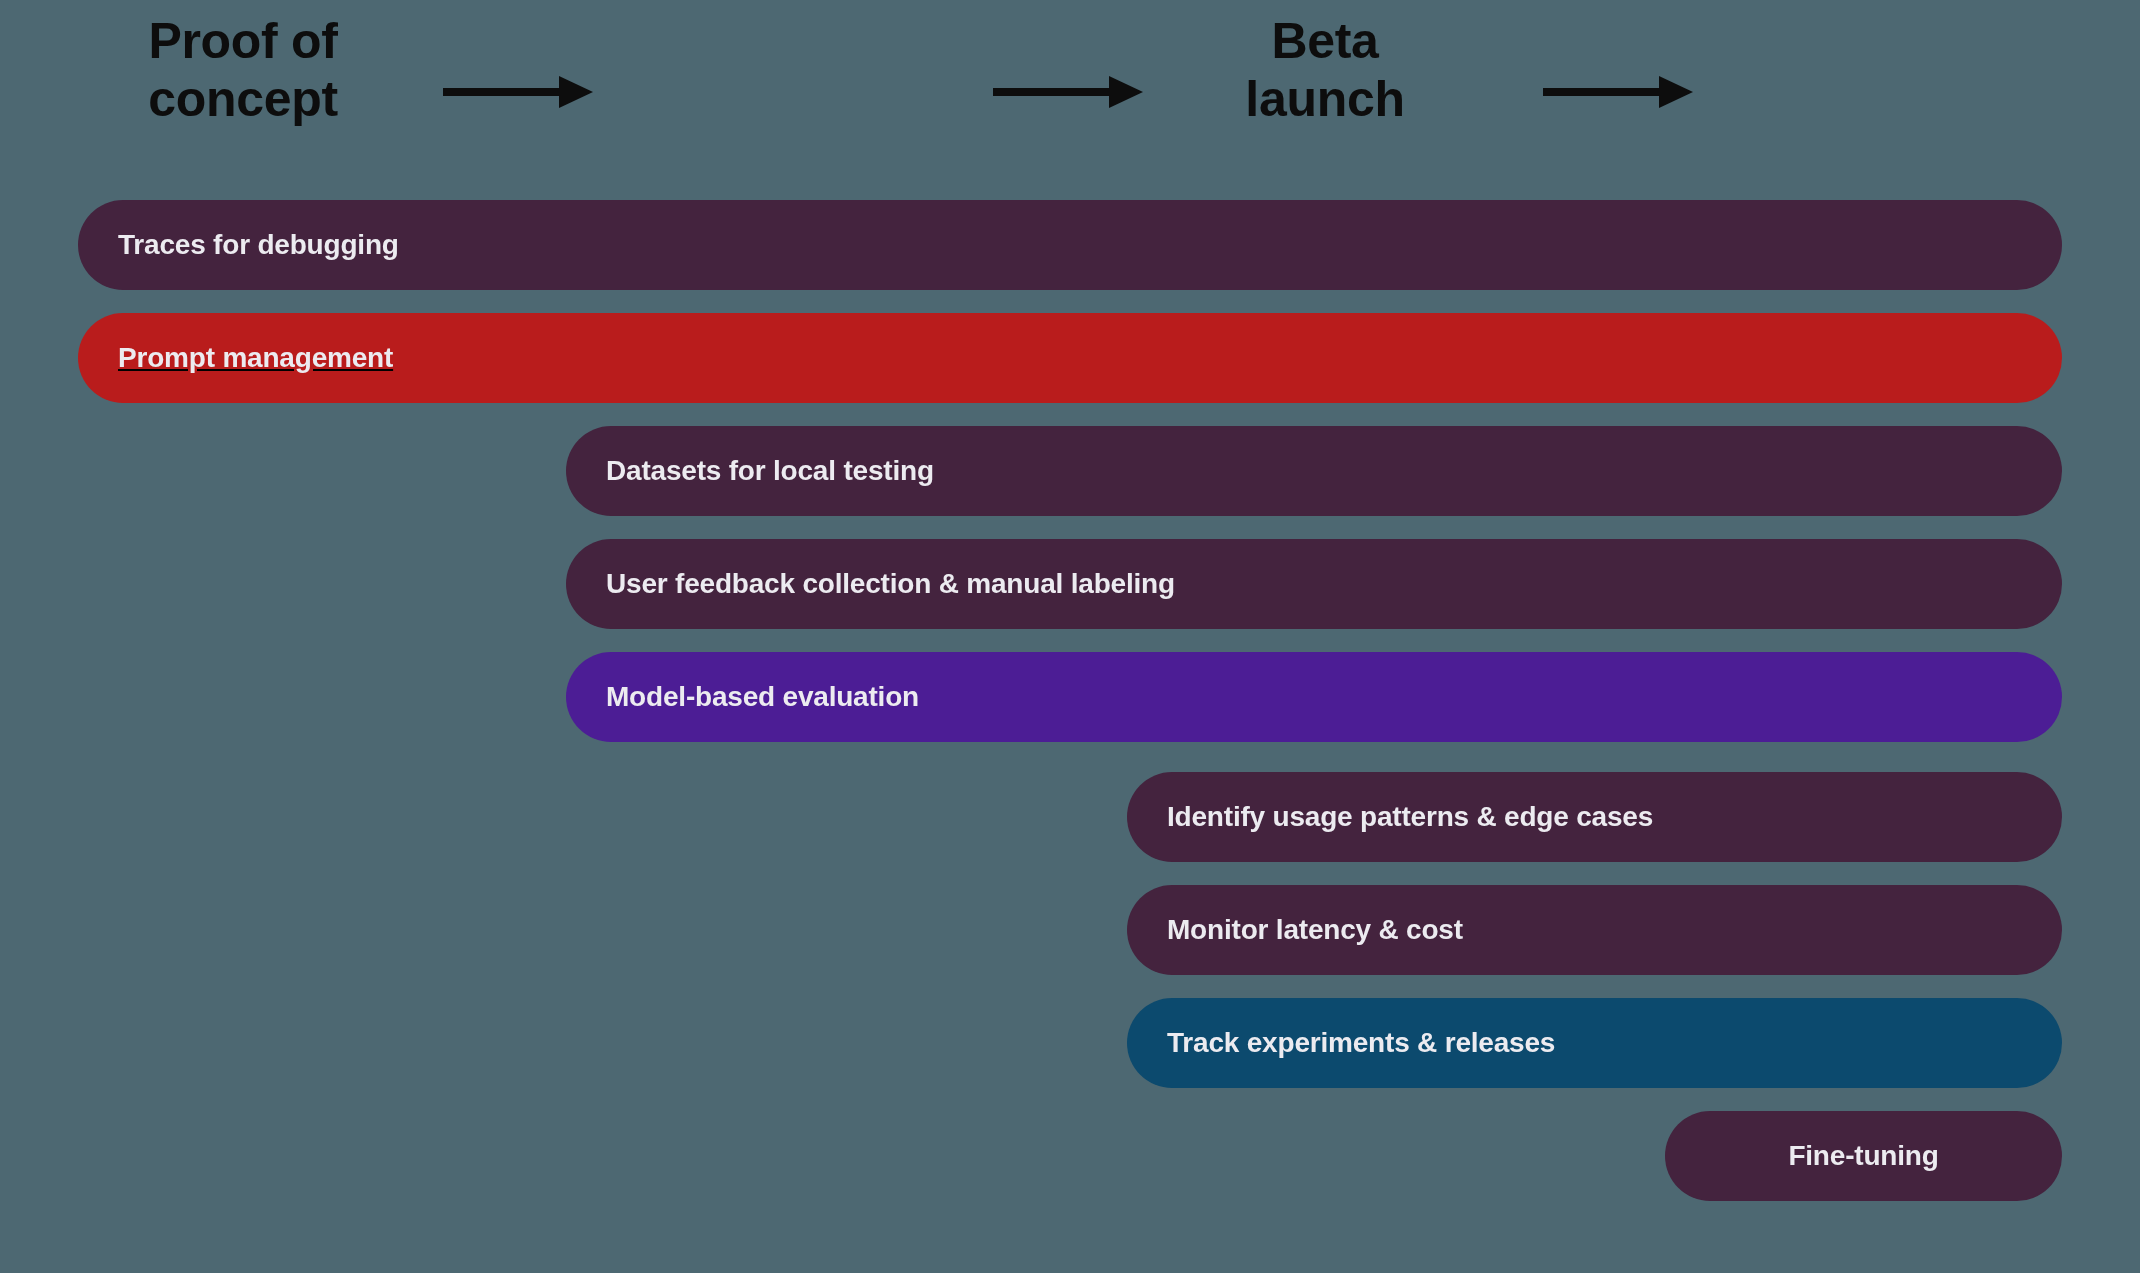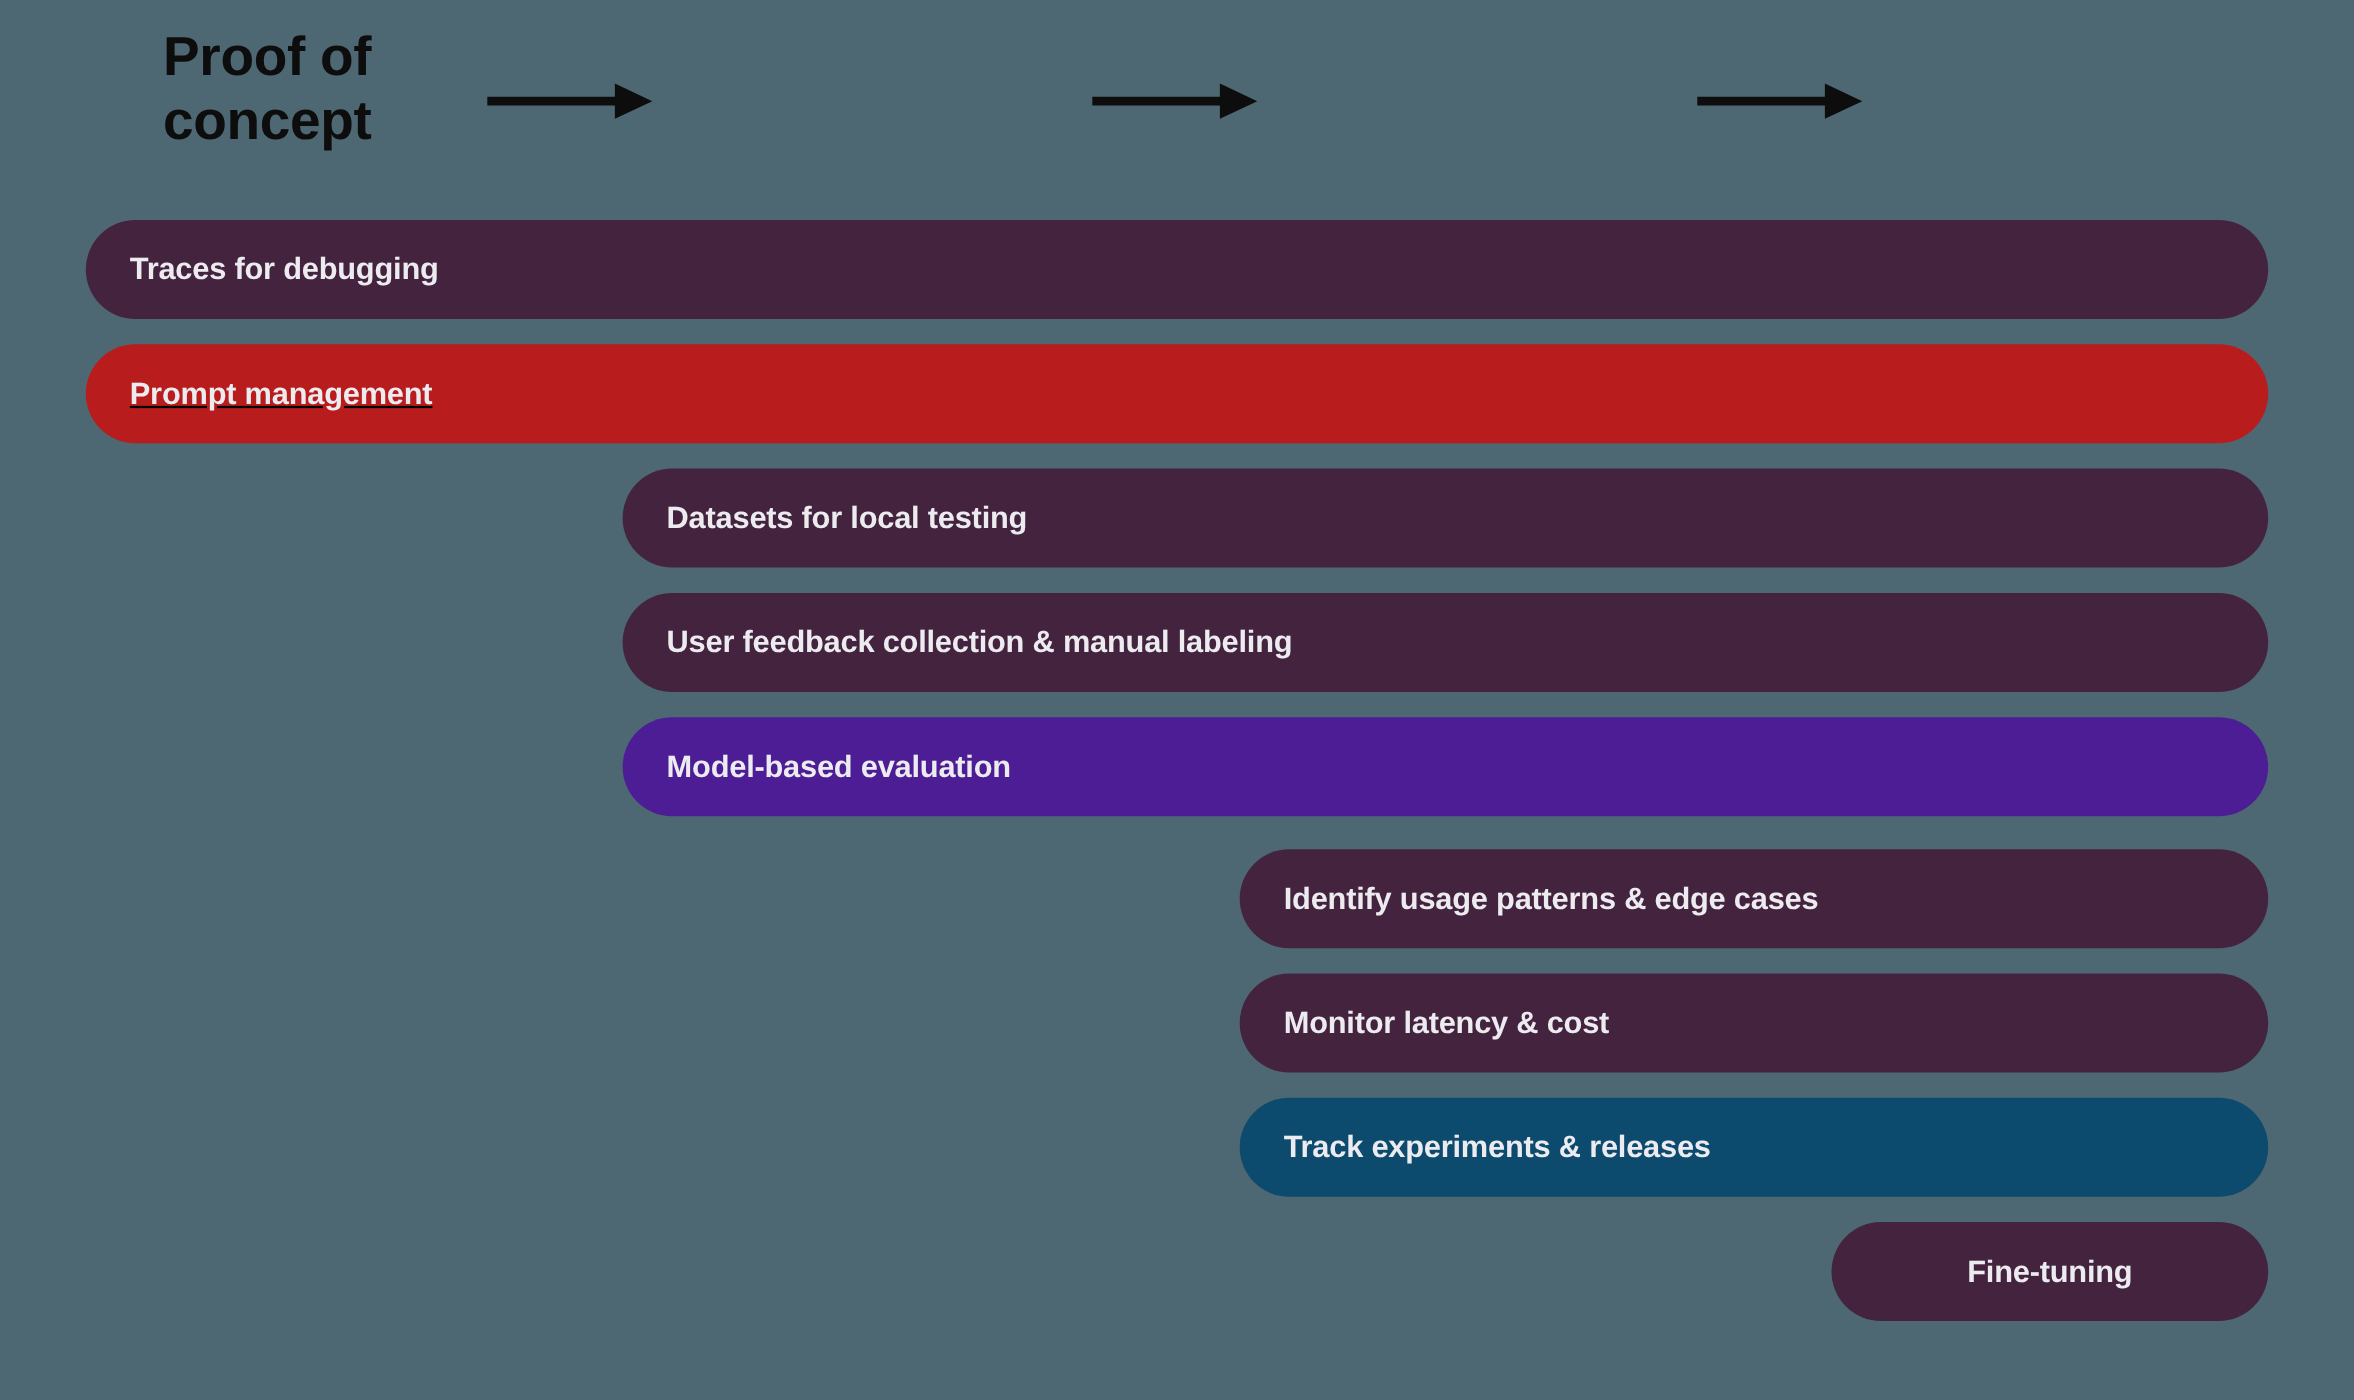--- a/index.html
+++ b/index.html
@@ -22,21 +22,22 @@
   
   .phase-row {
     position: absolute;
     left: 0;
     top: 0;
     width: 2140px;
     height: 170px;
   }
   .phase {
     position: absolute;
-    top: 22px;
+    top: 12px;
+    text-align: center;
     color: #0d0d0d;
     font-size: 50px;
     font-weight: 700;
     line-height: 1.16;
     letter-spacing: -0.3px;
     white-space: pre-line;
     transform: translateX(-50%);
   }
   .arrow {
     position: absolute;
@@ -67,20 +68,22 @@
   .bar.align-center{ justify-content: center; }
 </style>
 </head>
 <body>
 
 <div id="canvas">
 
   <div class="phase-row">
       <div class="phase" style="left: 243px; color: rgb(13, 13, 13);">Proof of
 concept</div>
+      <div class="phase" style="left: 1325px; color: rgb(13, 13, 13);">Beta
+launch</div>
       <div class="arrow" style="left: 441px; width: 152px;">
         <svg width="152" height="40" viewBox="0 0 152 40">
           <line x1="2" y1="20" x2="126" y2="20" stroke="#0d0d0d" stroke-width="8"></line>
           <polygon points="118,4 152,20 118,36" fill="#0d0d0d"></polygon>
         </svg>
       </div>
       <div class="arrow" style="left: 991px; width: 152px;">
         <svg width="152" height="40" viewBox="0 0 152 40">
           <line x1="2" y1="20" x2="126" y2="20" stroke="#0d0d0d" stroke-width="8"></line>
           <polygon points="118,4 152,20 118,36" fill="#0d0d0d"></polygon>

